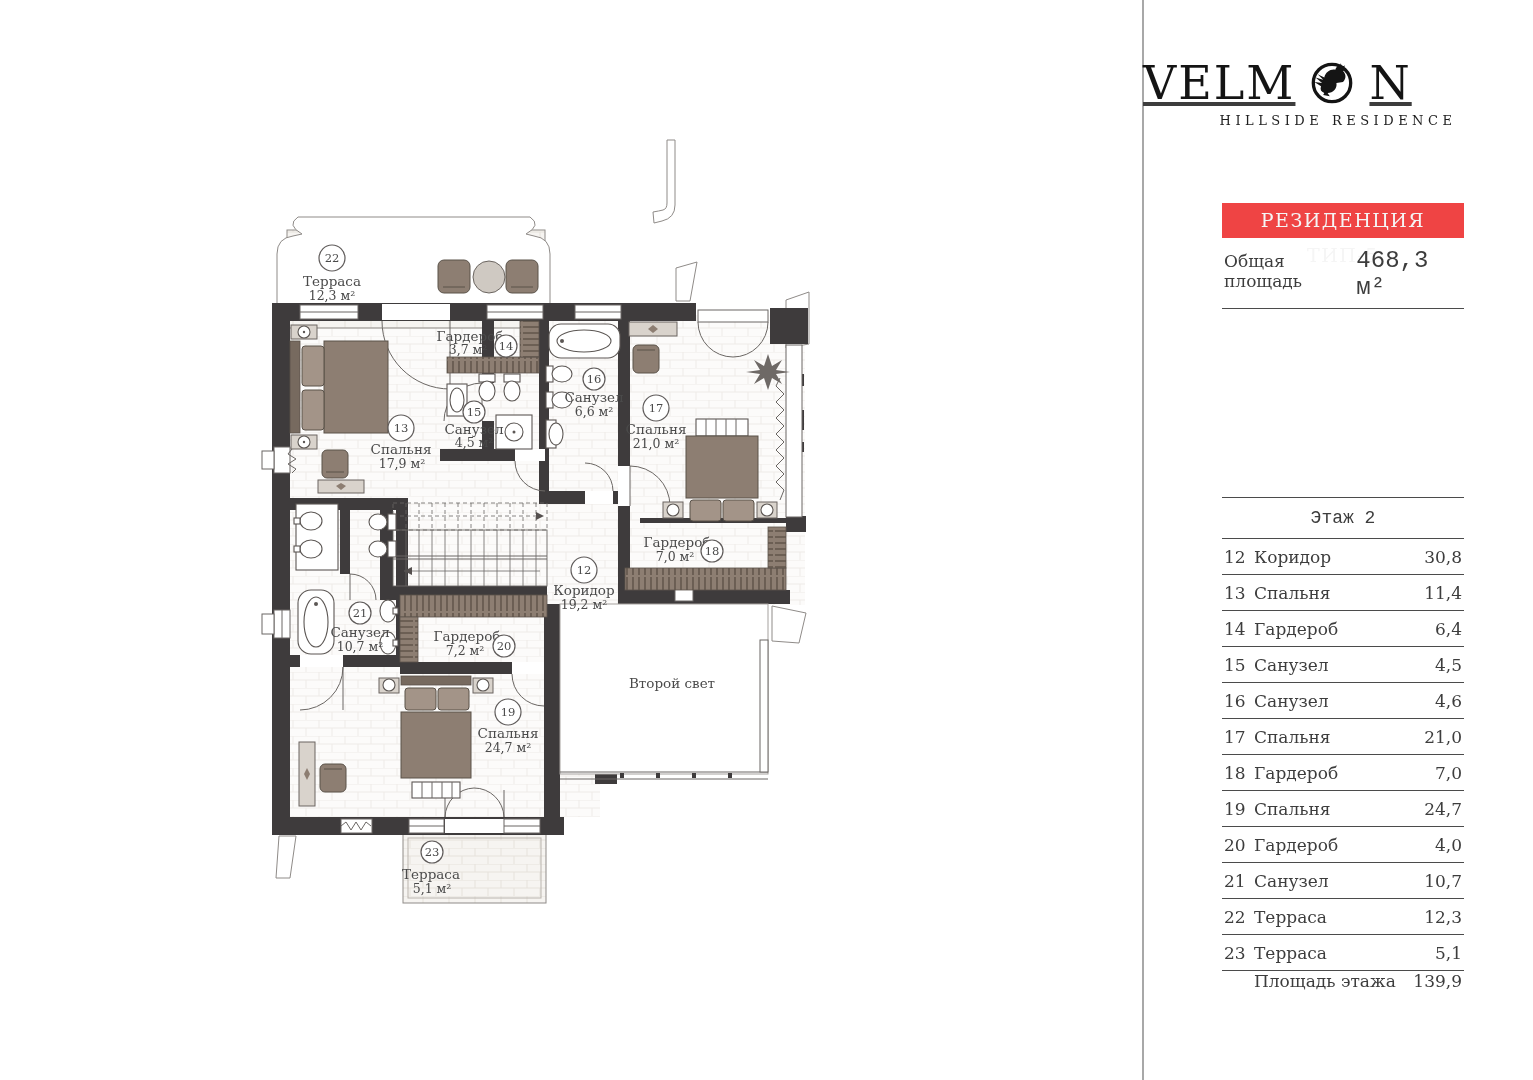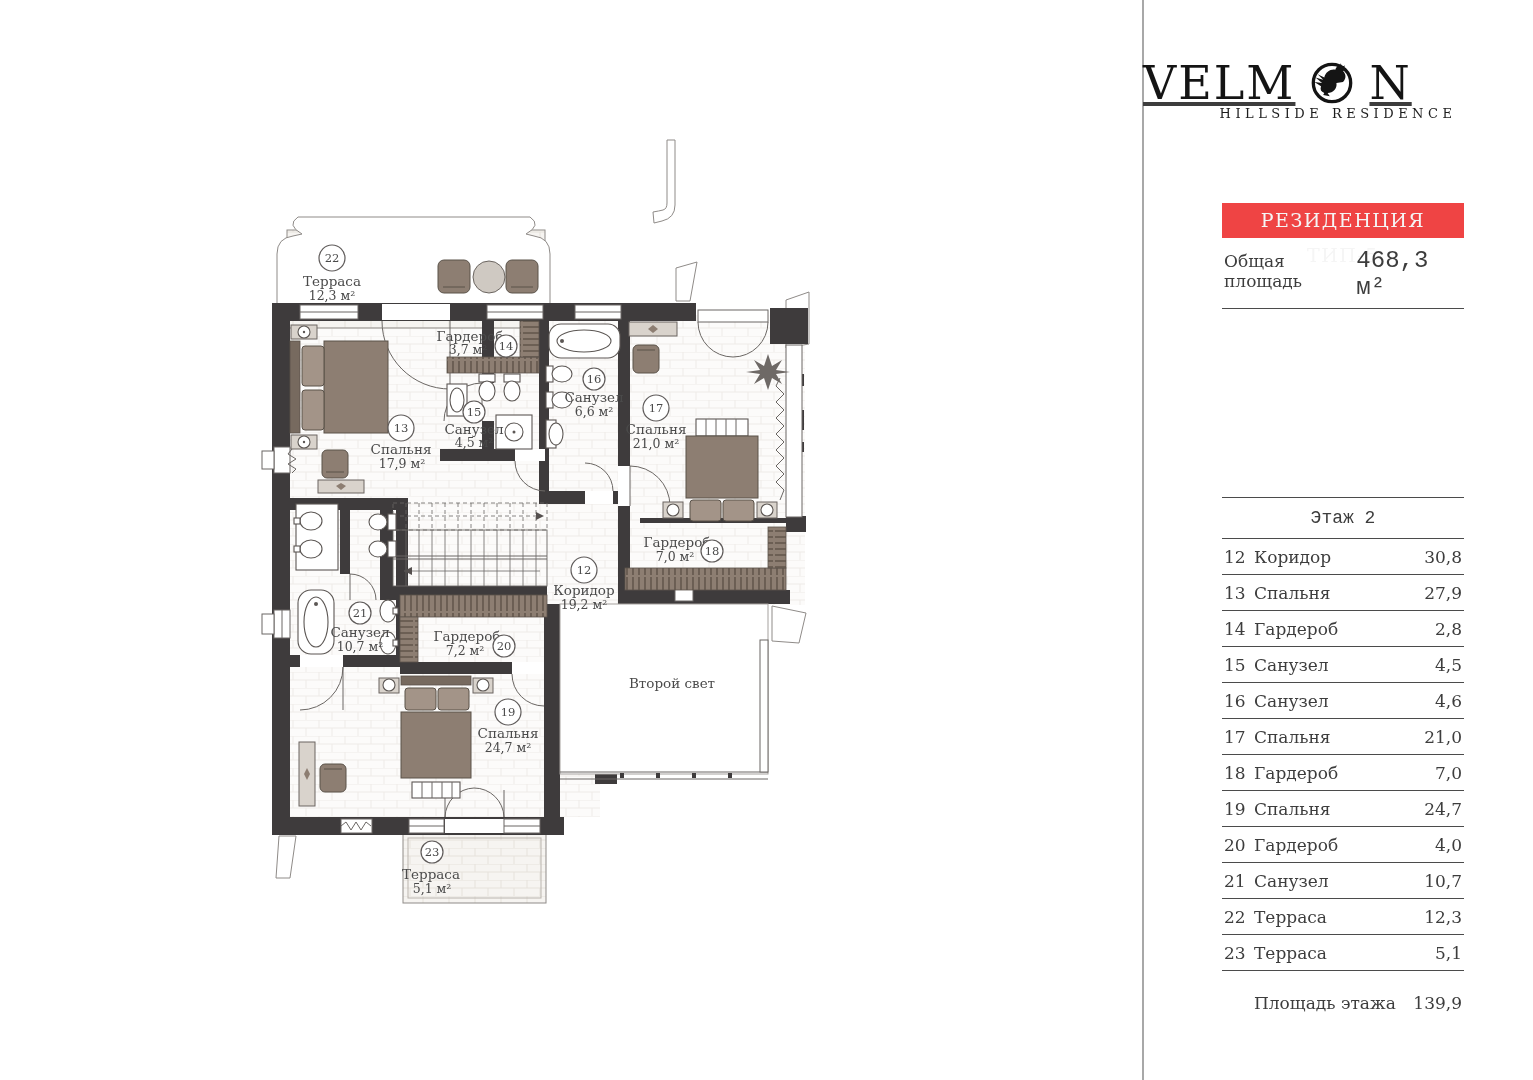--- a/index.html
+++ b/index.html
@@ -4,38 +4,38 @@
 <style>
   html,body{margin:0;padding:0;background:#ffffff;}
   #stage{position:relative;width:1533px;height:1080px;background:#ffffff;overflow:hidden;
          font-family:"DejaVu Serif", "Liberation Serif", serif;color:#3d3d3d;}
   
   .divider{position:absolute;left:1142px;top:0;width:2px;height:1080px;background:#a8a8a8;}
   .logo{position:absolute;left:1143px;top:60px;width:390px;text-align:center;}
   .logo-line{display:flex;align-items:center;justify-content:flex-start;gap:14px;text-decoration:underline;}
   .logo-txt{font-size:46px;letter-spacing:2px;color:#141414;line-height:1;}
   .logo-o{width:44px;height:44px;margin:0 1px;}
-  .tagline{margin-top:0;font-size:13px;letter-spacing:4.5px;color:#1d1d1d;}
+  .tagline{margin-top:7px;font-size:13px;letter-spacing:4.5px;color:#1d1d1d;}
   .res-card{position:absolute;left:1222px;top:203px;width:242px;}
   .res-banner{background:#ef4444;color:#f5f5f5;text-align:center;font-size:19px;
               letter-spacing:1.5px;height:35px;line-height:35px;}
   .res-row{display:flex;justify-content:space-between;align-items:baseline;
            border-bottom:1.5px solid #4b4b4b;padding:9px 2px 7px 2px;}
   .res-label{font-size:17px;}
   .res-val{font-size:20px;}
   .res-val-big{font-size:24px;font-family:Liberation Mono, monospace;}
   .ftable{position:absolute;left:1222px;top:497px;width:242px;border-top:1.4px solid #4b4b4b;}
   .ft-header{height:40px;line-height:40px;text-align:center;font-size:18px;
              border-bottom:1.4px solid #4b4b4b;font-family:Liberation Mono, monospace;}
   .ft-row{display:flex;align-items:center;height:35px;border-bottom:1.4px solid #4b4b4b;
           font-size:17px;}
   .ft-num{width:30px;text-align:left;padding-left:2px;}
   .ft-name{flex:1;text-align:left;}
   .ft-area{text-align:right;padding-right:2px;}
-  .ft-total{display:flex;align-items:flex-end;height:42px;font-size:17px;}
+  .ft-total{display:flex;align-items:flex-start;height:42px;font-size:17px;}
   
   .plan{position:absolute;left:0;top:0;}
   .wall{fill:#3e3b3c;}
   .thin{stroke:#6b6764;stroke-width:1;fill:none;}
   .thin2{stroke:#8f8b88;stroke-width:1;fill:#ffffff;}
   .fix{fill:#ffffff;stroke:#5c5754;stroke-width:1.1;}
   .furn{fill:#8d7e72;stroke:#5a5249;stroke-width:1;}
   .furnl{fill:#a39488;stroke:#5a5249;stroke-width:1;}
   .furnd{fill:#776a5f;stroke:#5a5249;stroke-width:0.8;}
   .gray{fill:#d9d3cc;stroke:#6b6560;stroke-width:1;}
@@ -490,26 +490,26 @@
     <div class="ft-header">Этаж 2</div>
 
     <div class="ft-row">
       <span class="ft-num">12</span>
       <span class="ft-name">Коридор</span>
       <span class="ft-area">30,8</span>
     </div>
     <div class="ft-row">
       <span class="ft-num">13</span>
       <span class="ft-name">Спальня</span>
-      <span class="ft-area">27,9</span>
+      <span class="ft-area">11,4</span>
     </div>
     <div class="ft-row">
       <span class="ft-num">14</span>
       <span class="ft-name">Гардероб</span>
-      <span class="ft-area">2,8</span>
+      <span class="ft-area">6,4</span>
     </div>
     <div class="ft-row">
       <span class="ft-num">15</span>
       <span class="ft-name">Санузел</span>
       <span class="ft-area">4,5</span>
     </div>
     <div class="ft-row">
       <span class="ft-num">16</span>
       <span class="ft-name">Санузел</span>
       <span class="ft-area">4,6</span>

